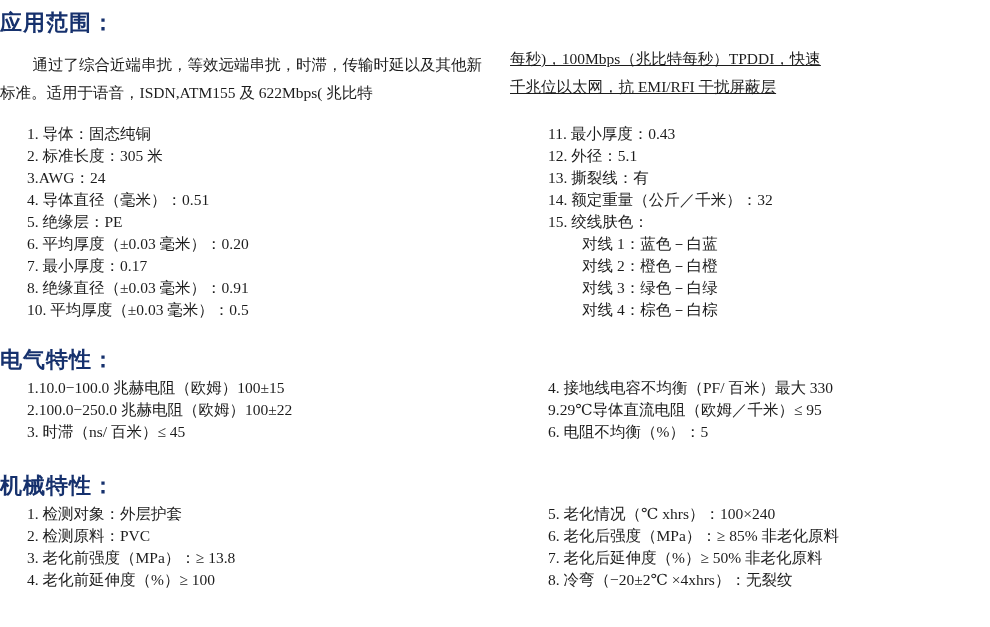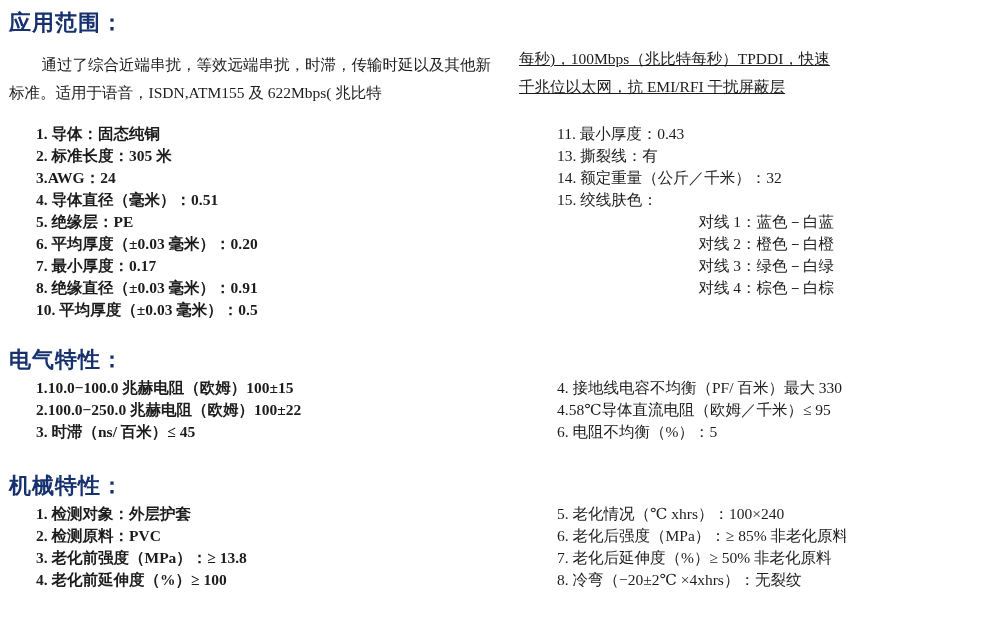--- a/index.html
+++ b/index.html
@@ -2,21 +2,21 @@
 <html><head>
 <meta charset="utf-8">
 <style>
   html, body { margin: 0; padding: 0; background: #ffffff; }
   .page {
     position: relative;
     width: 846px;
     height: 627px;
     box-sizing: border-box;
     background: #ffffff;
-    padding: 8px 12px 0 9px;
+    padding: 8px 12px 0 0;
     overflow: hidden;
     font-family: "Liberation Serif", "DejaVu Serif", serif;
     color: #1c1c1c;
     font-size: 15.5px;
   }
   .heading {
     font-family: "Liberation Sans", "DejaVu Sans", sans-serif;
     font-weight: 700;
     font-size: 22px;
     line-height: 30px;
@@ -41,23 +41,23 @@
   .para-right {
     margin-top: 7px;
     padding-right: 4px;
     text-decoration: underline;
   }
   .list { margin: 2px 0 0 0; }
   .list .li {
     line-height: 22px;
     white-space: nowrap;
   }
-  .list-left { padding-left: 27px; font-weight: bold; }
+  .list-left { padding-left: 27px; }
   .list-right { padding-left: 38px; }
-  .li.pair-line { padding-left: 34px; text-align: right; }
+  .li.pair-line { padding-left: 34px; }
   .sec-structure { margin-top: 14px; }
   .sec-electrical { margin-top: 24px; }
   .sec-mechanical { margin-top: 28px; }
 </style>
 </head>
 <body>
 
 <div class="page">
 
   <div class="section sec-application">
@@ -76,20 +76,21 @@
         <div class="li">3.AWG：24</div>
         <div class="li">4. 导体直径（毫米）：0.51</div>
         <div class="li">5. 绝缘层：PE</div>
         <div class="li">6. 平均厚度（±0.03 毫米）：0.20</div>
         <div class="li">7. 最小厚度：0.17</div>
         <div class="li">8. 绝缘直径（±0.03 毫米）：0.91</div>
         <div class="li">10. 平均厚度（±0.03 毫米）：0.5</div>
       </div>
       <div class="list list-right">
         <div class="li">11. 最小厚度：0.43</div>
+        <div class="li">12. 外径：5.1</div>
         <div class="li">13. 撕裂线：有</div>
         <div class="li">14. 额定重量（公斤／千米）：32</div>
         <div class="li">15. 绞线肤色：</div>
         <div class="li pair-line">对线 1：蓝色－白蓝</div>
         <div class="li pair-line">对线 2：橙色－白橙</div>
         <div class="li pair-line">对线 3：绿色－白绿</div>
         <div class="li pair-line">对线 4：棕色－白棕</div>
       </div>
     </div>
   </div>
@@ -97,21 +98,21 @@
   <div class="section sec-electrical">
     <div class="heading">电气特性：</div>
     <div class="cols">
       <div class="list list-left">
         <div class="li">1.10.0−100.0 兆赫电阻（欧姆）100±15</div>
         <div class="li">2.100.0−250.0 兆赫电阻（欧姆）100±22</div>
         <div class="li">3. 时滞（ns/ 百米）≤ 45</div>
       </div>
       <div class="list list-right">
         <div class="li">4. 接地线电容不均衡（PF/ 百米）最大 330</div>
-        <div class="li">4.58℃导体直流电阻（欧姆／千米）≤ 95</div>
+        <div class="li">9.29℃导体直流电阻（欧姆／千米）≤ 95</div>
         <div class="li">6. 电阻不均衡（%）：5</div>
       </div>
     </div>
   </div>
 
   <div class="section sec-mechanical">
     <div class="heading">机械特性：</div>
     <div class="cols">
       <div class="list list-left">
         <div class="li">1. 检测对象：外层护套</div>

